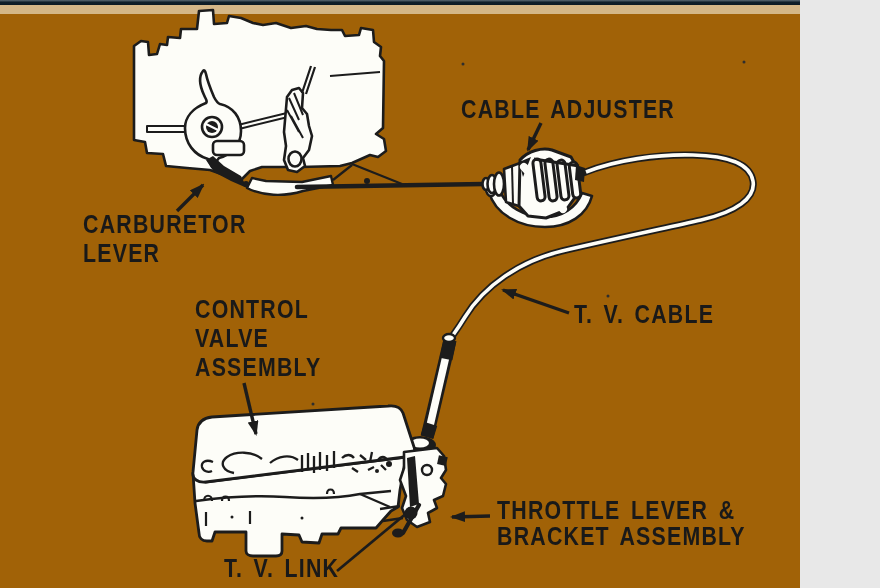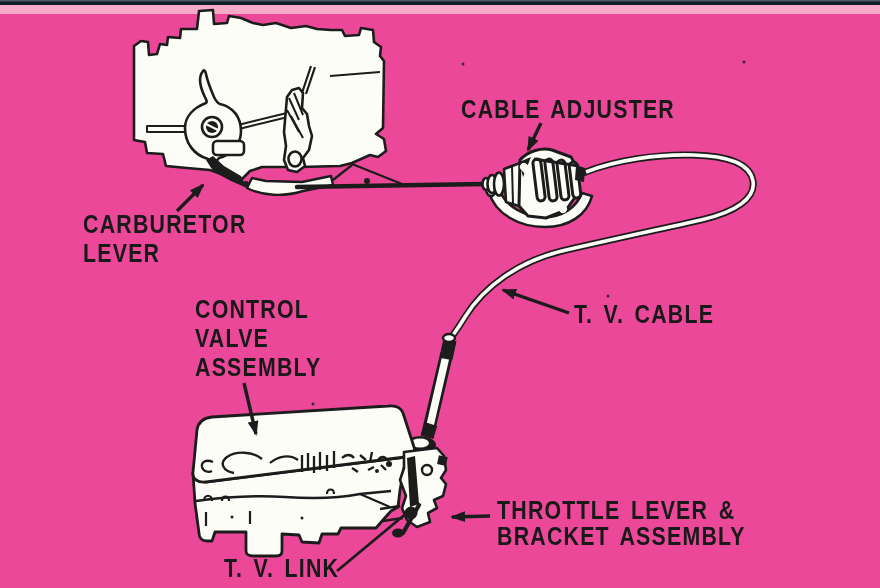--- a/index.html
+++ b/index.html
@@ -1,18 +1,18 @@
 <!DOCTYPE html>
 <html><head>
 <meta charset="utf-8">
 <style>
   html,body{margin:0;padding:0;background:#e8e8e8;}
   .stage{
-    position:relative;width:880px;height:588px;overflow:hidden;
-    background:#ec4899;
+    position:relative;width:800px;height:588px;overflow:hidden;
+    background:#a16207;
     font-family:"Liberation Sans",sans-serif;
   }
   .topbar{position:absolute;left:0;top:0;width:880px;height:5px;
     background:linear-gradient(180deg,#5c6b74 0%,#10202a 45%,#0d1b24 100%);}
   .creamband{position:absolute;left:0;top:5px;width:880px;height:9px;
     background:#fffdf0;opacity:.55;}
   svg{position:absolute;left:0;top:0;}
   .lbl{
     position:absolute;color:#191919;font-weight:700;font-size:26px;
     line-height:29px;letter-spacing:1.5px;word-spacing:4px;white-space:nowrap;

